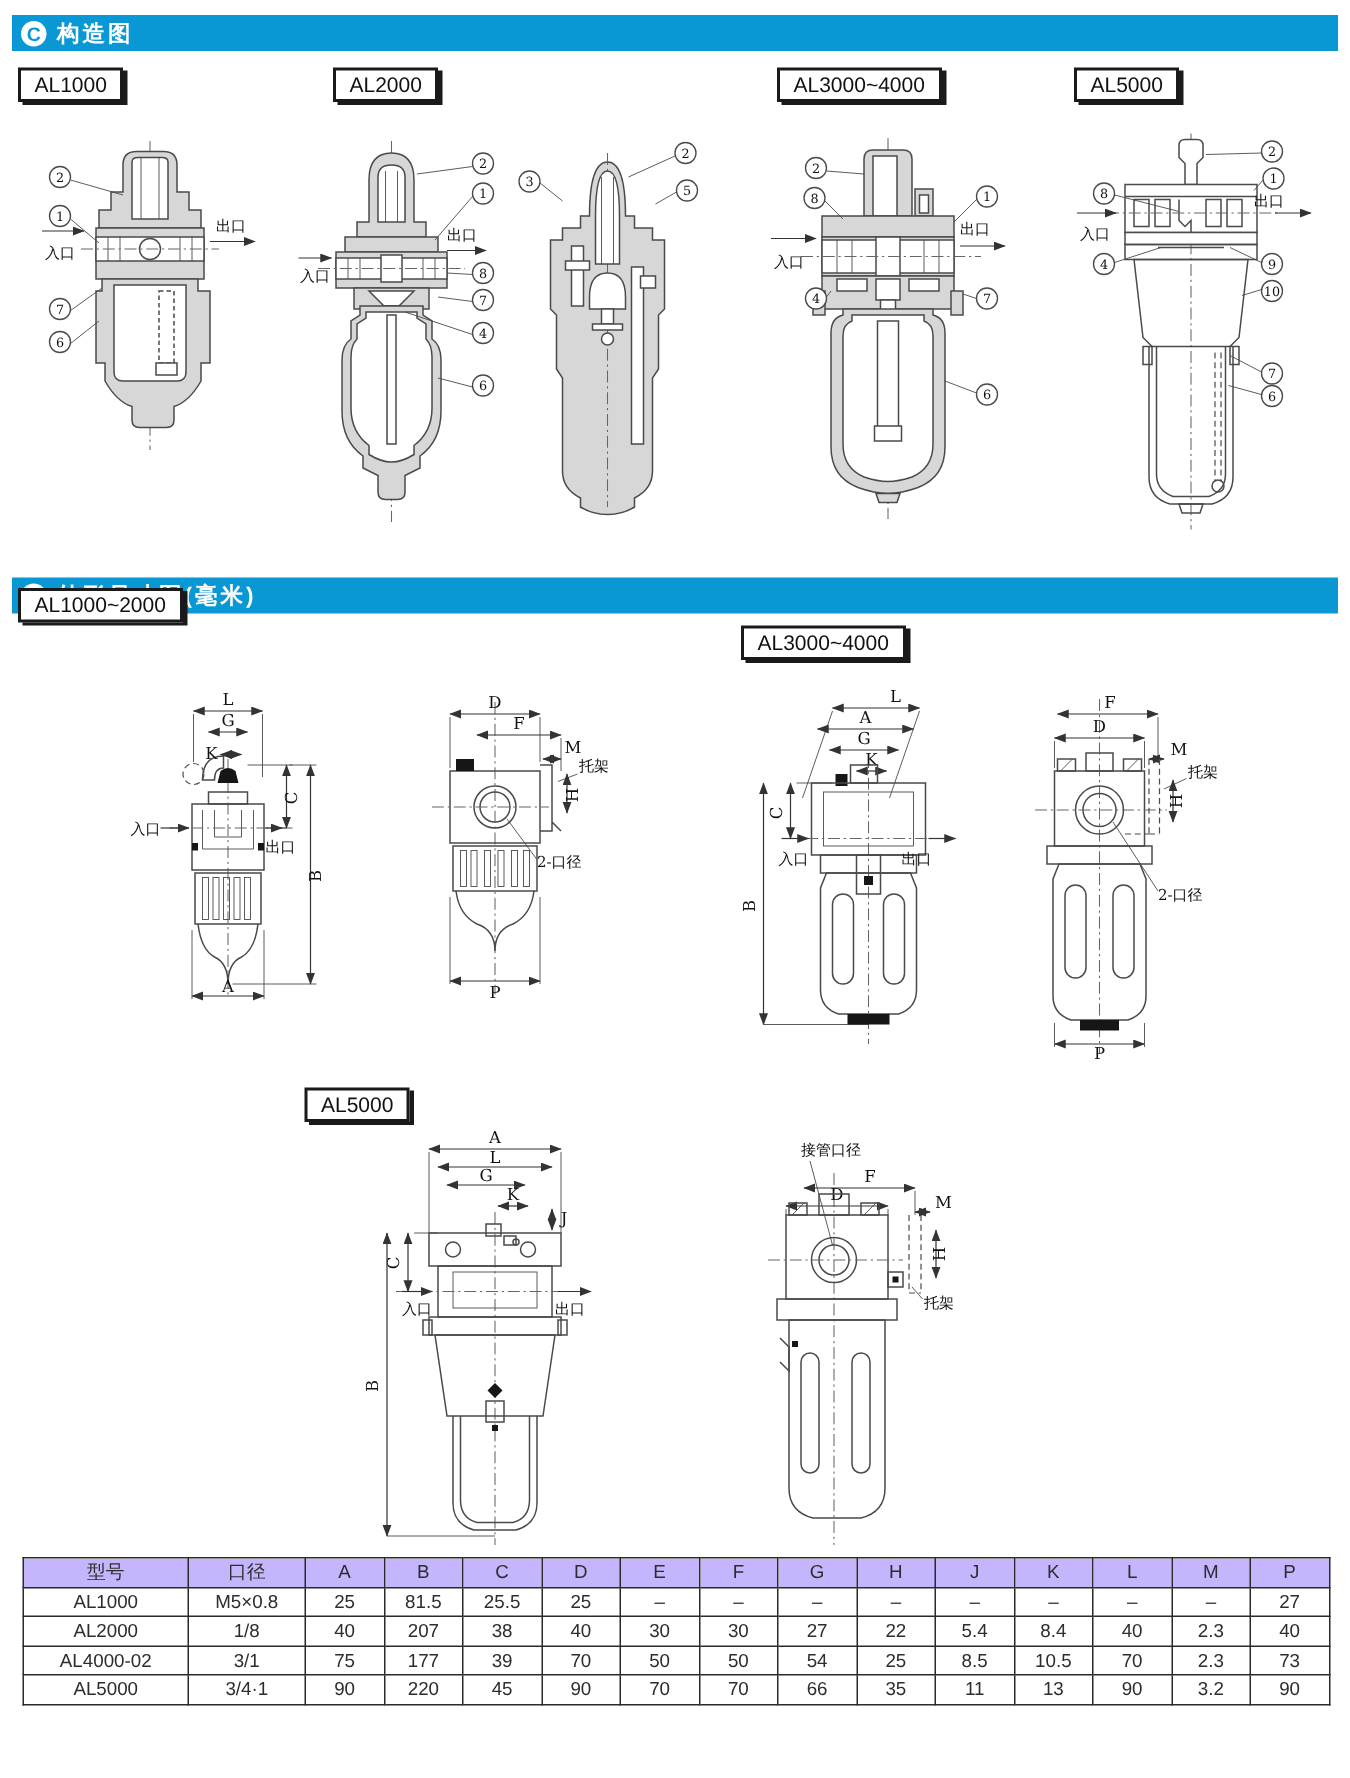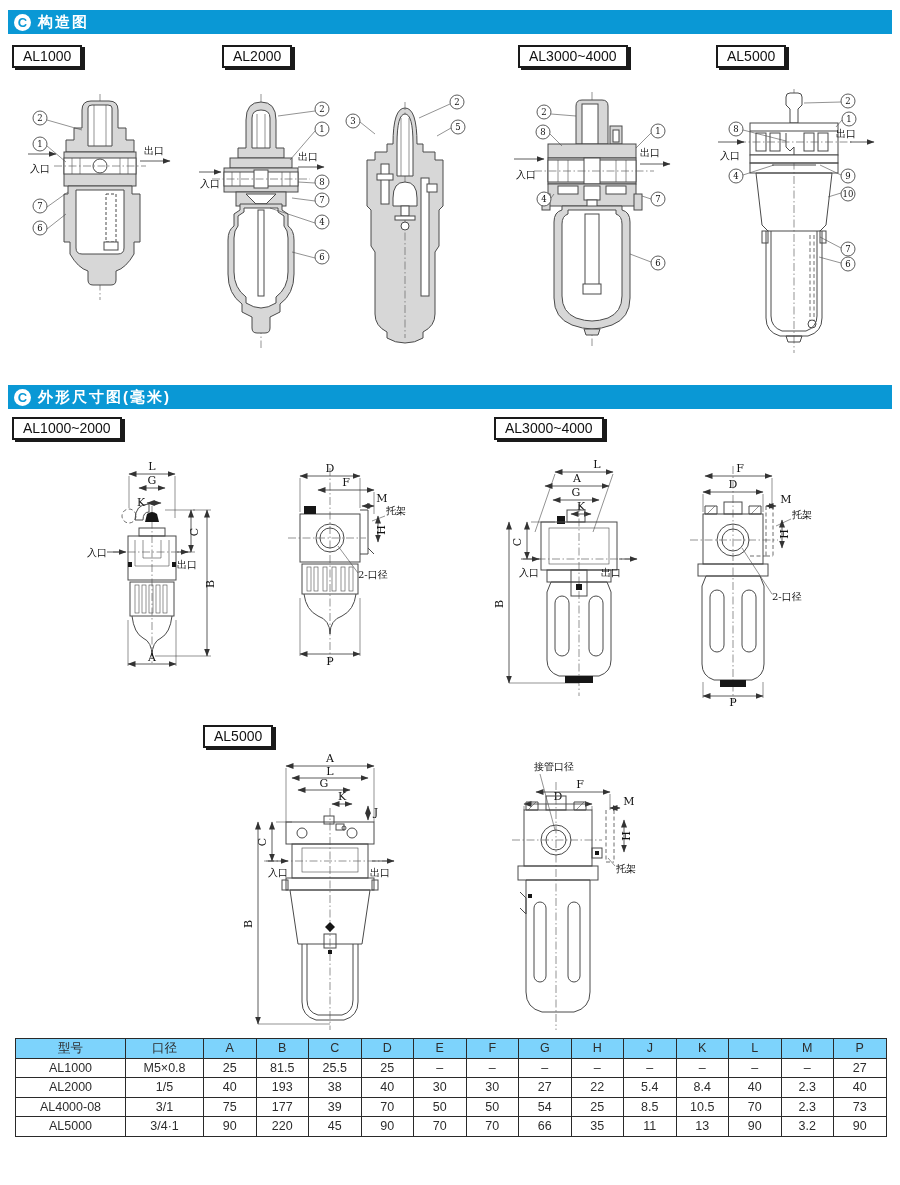--- a/index.html
+++ b/index.html
@@ -26,21 +26,21 @@
   text{fill:#111;}
   text.dl{font:11px "DejaVu Serif",serif;text-anchor:middle;}
   text.zh{font:10px "DejaVu Serif",serif;}
   text.co{font:8.5px "DejaVu Serif",serif;text-anchor:middle;}
   circle.cc{fill:#fff;stroke:#4a4a4a;stroke-width:0.9;}
   
   .spec{position:absolute;left:15px;top:1038px;width:870px;border-collapse:collapse;
         table-layout:fixed;font-size:12.5px;color:#2d2d2d;}
   .spec th,.spec td{border:1px solid #2a2a2a;text-align:center;height:18.5px;padding:0;
         font-weight:normal;white-space:nowrap;overflow:hidden;}
-  .spec th{background:#7dd3fc;}
+  .spec th{background:#c4b5fd;}
   .spec col.c-model{width:110px;} .spec col.c-bore{width:78px;} .spec col.c-num{width:52.5px;}
 </style>
 </head>
 <body>
 
 <div class="page">
 
   <svg width="0" height="0" style="position:absolute">
     <defs>
       <marker id="arr" markerWidth="9" markerHeight="8" refX="7.5" refY="3" orient="auto-start-reverse" markerUnits="userSpaceOnUse">
@@ -319,21 +319,21 @@
     <line class="dim" x1="20" y1="57" x2="46" y2="57" marker-end="url(#arr)"></line>
     <text class="zh" x="22" y="74">入口</text>
     <text class="zh" x="138" y="52">出口</text>
     <line class="dim" x1="152" y1="57" x2="176" y2="57" marker-end="url(#arr)"></line>
   </svg>
 
   <div class="bar" style="top:385px;background:#0a98d5">
     <span class="ic">C</span>
     <span class="tt">外形尺寸图(毫米)</span>
   </div>
-  <div class="tag" style="left:12px;top:417px">AL1000~2000</div>
+  <div class="tag" style="left:12px;top:392px">AL1000~2000</div>
   <div class="tag" style="left:494px;top:417px">AL3000~4000</div>
   <div class="tag" style="left:203px;top:725px">AL5000</div>
 
   <svg style="left:85px;top:458px" width="170" height="215" viewBox="0 0 170 215">
     <line class="cl" x1="67" y1="48" x2="67" y2="205"></line>
     <circle class="dsh" cx="44" cy="58" r="7"></circle>
     <path class="s" d="M50,62 Q50,46 64,46 L64,54 Q58,54 58,62 Z"></path>
     <path class="blk" d="M60,64 L74,64 L72,56 Q67,52 62,56 Z"></path>
     <rect class="s" x="54" y="70" width="26" height="8"></rect>
     <rect class="s" x="43" y="78" width="48" height="44"></rect>
@@ -621,37 +621,37 @@
           <td>–</td>
           <td>–</td>
           <td>–</td>
           <td>–</td>
           <td>–</td>
           <td>–</td>
           <td>27</td>
         </tr>
         <tr>
           <td>AL2000</td>
-          <td>1/5</td>
+          <td>1/8</td>
           <td>40</td>
-          <td>193</td>
+          <td>207</td>
           <td>38</td>
           <td>40</td>
           <td>30</td>
           <td>30</td>
           <td>27</td>
           <td>22</td>
           <td>5.4</td>
           <td>8.4</td>
           <td>40</td>
           <td>2.3</td>
           <td>40</td>
         </tr>
         <tr>
-          <td>AL4000-08</td>
+          <td>AL4000-02</td>
           <td>3/1</td>
           <td>75</td>
           <td>177</td>
           <td>39</td>
           <td>70</td>
           <td>50</td>
           <td>50</td>
           <td>54</td>
           <td>25</td>
           <td>8.5</td>

